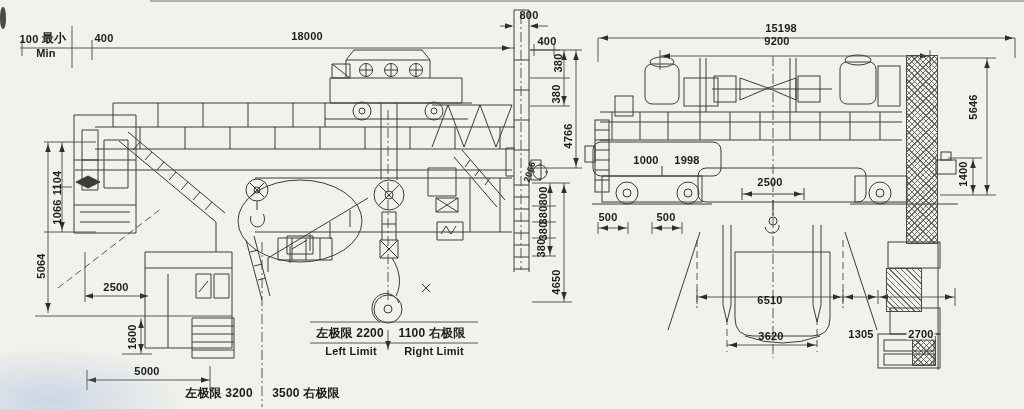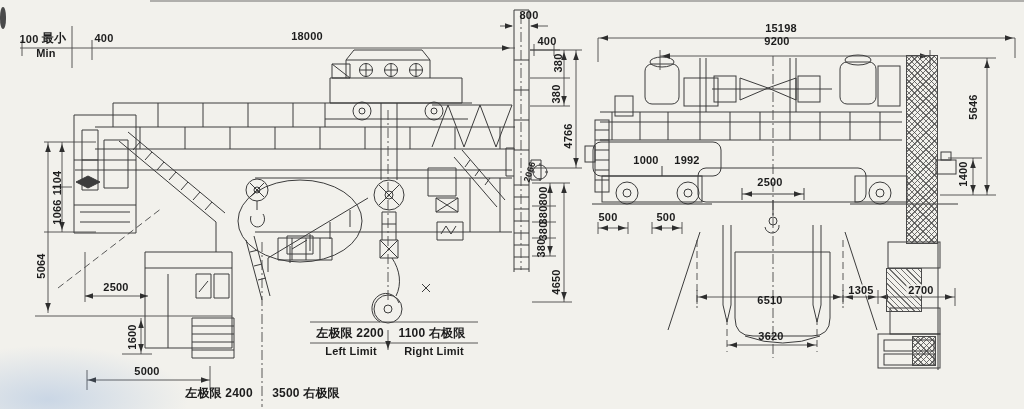--- a/index.html
+++ b/index.html
@@ -3,21 +3,21 @@
 <meta charset="utf-8">
 <style>
   html,body{margin:0;padding:0;background:#e8e7e2;}
   #stage{position:relative;width:1024px;height:409px;background:#f2f1ec;overflow:hidden;
          font-family:"Liberation Sans", sans-serif;}
   .dim{position:absolute;transform:translate(-50%,-50%);font-size:11px;font-weight:600;
        color:#1c1c1c;white-space:nowrap;letter-spacing:.2px;line-height:1;}
   .rot{transform:translate(-50%,-50%) rotate(-90deg);}
   .rot70{transform:translate(-50%,-50%) rotate(-72deg);font-size:9px;}
   .cjk{font-size:12px;}
-  .halo{background:rgba(242,241,236,.9);padding:0 2px;}
+  .halo{background:rgba(242,241,236,.9);padding:0 2px;margin-top:44px;}
   .xhatch{position:absolute;border:1px solid #4a4a4a;
     background:
       repeating-linear-gradient(45deg, rgba(70,70,70,0) 0 3px, rgba(70,70,70,.75) 3px 4px),
       repeating-linear-gradient(135deg, rgba(70,70,70,0) 0 3px, rgba(70,70,70,.75) 3px 4px);}
   .dhatch{position:absolute;border:1px solid #4a4a4a;
     background:repeating-linear-gradient(45deg, rgba(70,70,70,0) 0 3px, rgba(70,70,70,.75) 3px 4px);}
   #corner-smudge{position:absolute;left:0;top:7px;width:6px;height:22px;background:#4a4a4a;border-radius:45%;}
   #scan-edge{position:absolute;left:150px;top:0;width:874px;height:2px;background:rgba(95,95,95,.45);}
   #blue-smudge{position:absolute;left:0;top:345px;width:190px;height:64px;
     background:radial-gradient(ellipse at 25% 85%, rgba(120,160,215,.33), rgba(120,160,215,0) 70%);}
@@ -177,21 +177,21 @@
   <div class="dim cjk" style="left:54px;top:38px">最小</div>
   <div class="dim" style="left:46px;top:53px">Min</div>
   <div class="dim" style="left:104px;top:38px">400</div>
   <div class="dim" style="left:307px;top:36px">18000</div>
   <div class="dim rot" style="left:57px;top:183px">1104</div>
   <div class="dim rot" style="left:57px;top:212px">1066</div>
   <div class="dim rot" style="left:41px;top:266px">5064</div>
   <div class="dim" style="left:116px;top:287px">2500</div>
   <div class="dim rot" style="left:132px;top:337px">1600</div>
   <div class="dim" style="left:147px;top:371px">5000</div>
-  <div class="dim cjk" style="left:219px;top:393px">左极限 2400</div>
+  <div class="dim cjk" style="left:219px;top:393px">左极限 3200</div>
   <div class="dim cjk" style="left:306px;top:393px">3500 右极限</div>
   <div class="dim cjk" style="left:350px;top:333px">左极限 2200</div>
   <div class="dim cjk" style="left:432px;top:333px">1100 右极限</div>
   <div class="dim" style="left:351px;top:351px">Left Limit</div>
   <div class="dim" style="left:434px;top:351px">Right Limit</div>
 
   <div class="dim" style="left:529px;top:15px">800</div>
   <div class="dim" style="left:547px;top:41px">400</div>
   <div class="dim rot" style="left:558px;top:63px">380</div>
   <div class="dim rot" style="left:556px;top:94px">380</div>
@@ -199,21 +199,21 @@
   <div class="dim rot70" style="left:530px;top:172px">2066</div>
   <div class="dim rot" style="left:543px;top:196px">800</div>
   <div class="dim rot" style="left:543px;top:215px">380</div>
   <div class="dim rot" style="left:543px;top:231px">380</div>
   <div class="dim rot" style="left:541px;top:248px">380</div>
   <div class="dim rot" style="left:556px;top:282px">4650</div>
 
   <div class="dim" style="left:781px;top:28px">15198</div>
   <div class="dim" style="left:777px;top:41px">9200</div>
   <div class="dim" style="left:646px;top:160px">1000</div>
-  <div class="dim" style="left:687px;top:160px">1992</div>
+  <div class="dim" style="left:687px;top:160px">1998</div>
   <div class="dim" style="left:770px;top:182px">2500</div>
   <div class="dim" style="left:608px;top:217px">500</div>
   <div class="dim" style="left:666px;top:217px">500</div>
   <div class="dim" style="left:770px;top:300px">6510</div>
   <div class="dim halo" style="left:861px;top:290px">1305</div>
   <div class="dim halo" style="left:921px;top:290px">2700</div>
   <div class="dim" style="left:771px;top:336px">3620</div>
   <div class="dim rot" style="left:973px;top:107px">5646</div>
   <div class="dim rot" style="left:963px;top:174px">1400</div>
 </div>

